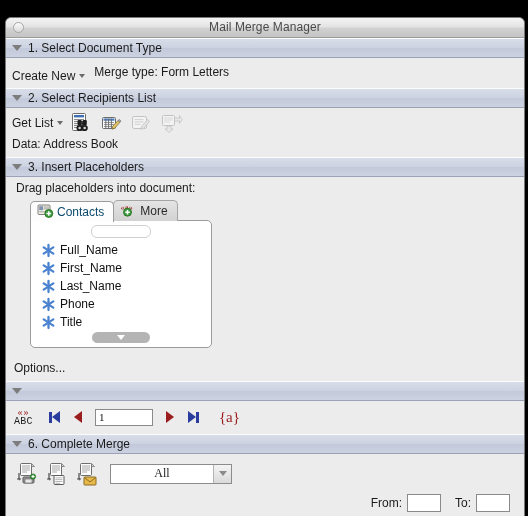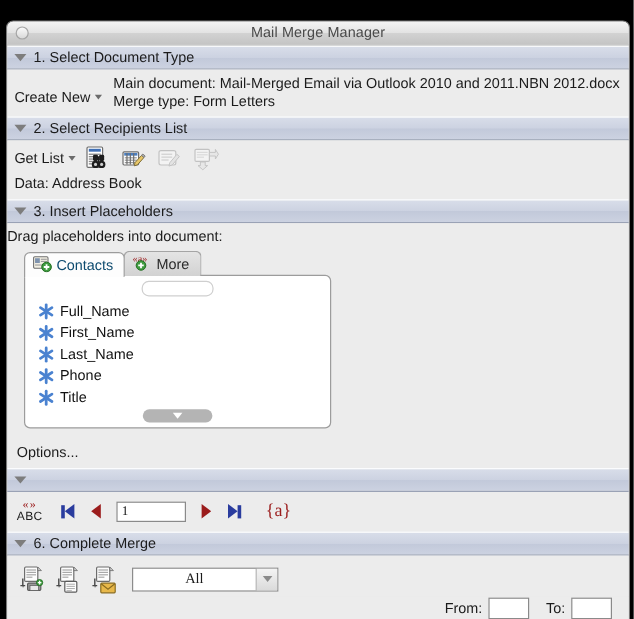--- a/index.html
+++ b/index.html
@@ -69,39 +69,39 @@
   .docinfo{margin-left:9px;font-size:12px;color:#1b1b1b;line-height:15px;}
 
   
   .s2{padding:3px 6px 2px 6px;}
   .toolrow{display:flex;align-items:center;height:24px;}
   .getlist{font-size:12px;color:#1b1b1b;display:flex;align-items:center;cursor:default;}
   .ticon{width:24px;height:22px;margin-left:6px;position:relative;cursor:default;}
   .datarow{font-size:12px;color:#1b1b1b;padding:2px 0 4px 0;}
 
   
-  .s3{padding:4px 6px 8px 0;}
+  .s3{padding:4px 6px 8px 10px;}
   .dragtext{font-size:12px;color:#1b1b1b;margin-bottom:4px;}
   .tabstrip{display:flex;align-items:flex-end;margin-left:14px;height:22px;position:relative;z-index:3;}
   .tab{
     display:flex;align-items:center;gap:3px;
     height:21px;padding:0 9px 0 6px;
     font-size:12px;color:#0c4a6e;
     border:1px solid #9c9c9c;border-bottom:none;
     border-radius:5px 5px 0 0;
     box-sizing:border-box;cursor:default;
   }
   .tab.active{background:#fdfdfd;border-color:#9c9c9c;position:relative;top:1px;}
   .tab.inactive{
     background:linear-gradient(to bottom,#e4e4e4,#d2d2d2);
     border-color:#a5a5a5;color:#2a2a2a;margin-left:-1px;
   }
   .listbox{
     position:relative;margin-left:14px;margin-top:-1px;
-    width:256px;height:128px;
+    width:182px;height:128px;
     background:#fff;border:1px solid #9c9c9c;border-radius:0 5px 5px 5px;
     box-sizing:border-box;overflow:hidden;
   }
   .scrollup{
     position:absolute;top:4px;left:50%;transform:translateX(-50%);
     width:58px;height:11px;border:1px solid #cfcfcf;border-radius:6px;background:#fff;
   }
   .scrolldown{
     position:absolute;bottom:4px;left:50%;transform:translateX(-50%);
     width:58px;height:11px;border-radius:6px;
@@ -118,21 +118,21 @@
   .star{width:15px;height:15px;margin-right:4px;flex:0 0 15px;}
 
   
   .s4{padding:5px 6px 6px 8px;font-size:12px;color:#1b1b1b;}
   .opt{cursor:default;display:inline-block;}
 
   
   .s5{display:flex;align-items:center;padding:3px 6px 4px 8px;height:26px;}
   .abcbtn{display:flex;flex-direction:column;align-items:center;line-height:1;cursor:default;margin-right:9px;}
   .abcbtn .guil{font-size:10px;color:#9b1c1c;letter-spacing:1px;font-family:"Liberation Serif",serif;}
-  .abcbtn .abc{font-size:10px;color:#1b1b1b;font-family:Liberation Sans, sans-serif;letter-spacing:.3px;}
+  .abcbtn .abc{font-size:10px;color:#1b1b1b;font-family:Liberation Mono, monospace;letter-spacing:.3px;}
   .navbtn{display:flex;align-items:center;margin:0 7px;cursor:default;}
   .bar{width:3px;height:11px;background:#2a3c9e;}
   .trg-l{width:0;height:0;border-top:6px solid transparent;border-bottom:6px solid transparent;border-right:8px solid #2a3c9e;}
   .trg-r{width:0;height:0;border-top:6px solid transparent;border-bottom:6px solid transparent;border-left:8px solid #2a3c9e;}
   .trg-l-red{width:0;height:0;border-top:6px solid transparent;border-bottom:6px solid transparent;border-right:8px solid #9b1c1c;}
   .trg-r-red{width:0;height:0;border-top:6px solid transparent;border-bottom:6px solid transparent;border-left:8px solid #9b1c1c;}
   .recnum{
     width:58px;height:17px;box-sizing:border-box;
     background:#fff;border:1px solid #8a8a8a;
     font-size:11px;color:#111;padding:0 3px;margin:0 6px;
@@ -184,21 +184,20 @@
   <div class="sect-head">
     <span class="tri"></span>
     <span>1. Select Document Type</span>
   </div>
   <div class="sect-body s1">
     <div class="createnew">
       <span>Create New</span>
       <span class="mini-tri"></span>
     </div>
     <div class="docinfo">
-      <div>Main document: Mail-Merged Email via Outlook 2010 and 2011.NBN 2012.docx</div>
       <div>Merge type: Form Letters</div>
     </div>
   </div>
 
   <div class="sect-head">
     <span class="tri"></span>
     <span>2. Select Recipients List</span>
   </div>
   <div class="sect-body s2">
     <div class="toolrow">

